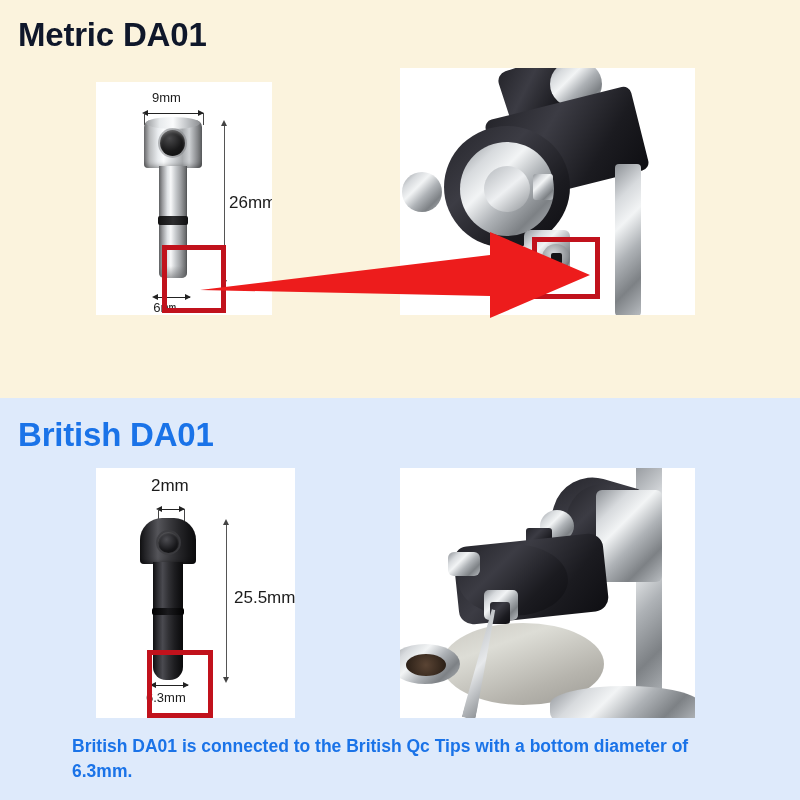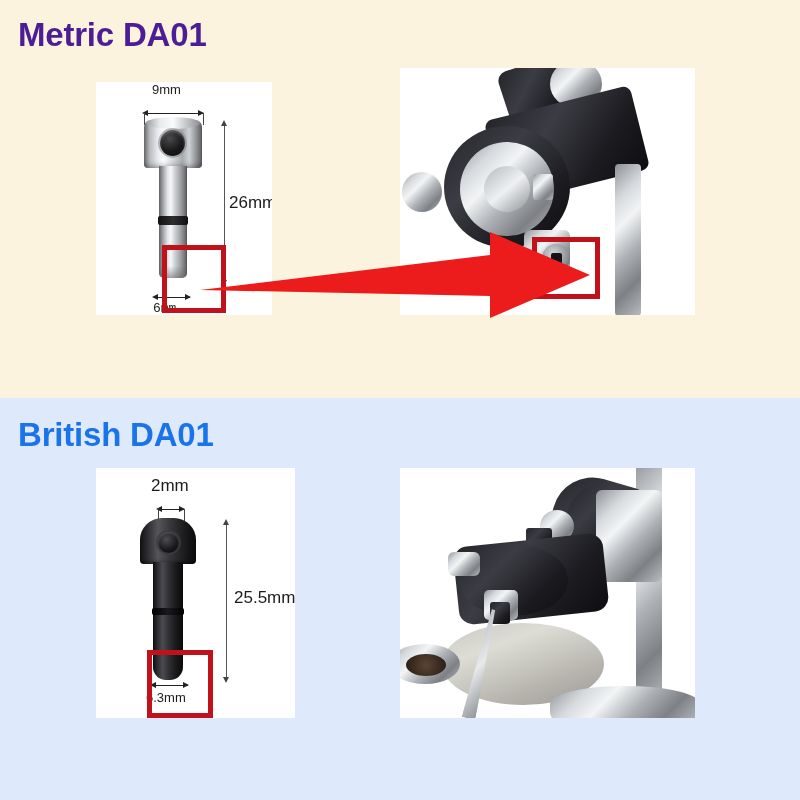--- a/index.html
+++ b/index.html
@@ -37,21 +37,21 @@
   .section-title {
     position: absolute;
     font-weight: bold;
     font-size: 33px;
     letter-spacing: -0.2px;
     white-space: nowrap;
   }
   #title-metric {
     left: 18px;
     top: 16px;
-    color: #4c1d95;
+    color: #0f172a;
   }
   #title-british {
     left: 18px;
     top: 18px;
     color: #1A73E8;
   }
   .caption {
     position: absolute;
     font-weight: bold;
     font-size: 17.5px;
@@ -243,21 +243,21 @@
 <body>
 
 <div class="page">
 
   <div class="section" id="section-metric">
 
     <div class="section-title" id="title-metric">Metric DA01</div>
 
     <div class="panel" id="panel-metric-diagram">
 
-      <div class="dim-label" style="left:56px; top:0;">9mm</div>
+      <div class="dim-label" style="left:56px; top:8px;">9mm</div>
       <div class="dim-line-h" style="left:48px; top:31px; width:60px;"></div>
       <div class="arrowhead-l" style="left:46px; top:27.5px;"></div>
       <div class="arrowhead-r" style="left:102px; top:27.5px;"></div>
       <div class="tick" style="left:48px; top:31px; height:12px;"></div>
       <div class="tick" style="left:107px; top:31px; height:12px;"></div>
 
       <div class="dim-label small" style="left:65px; top:36px;">2mm</div>
       <div class="dim-line-h" style="left:66px; top:54px; width:24px;"></div>
       <div class="arrowhead-l" style="left:64px; top:50.5px;"></div>
       <div class="arrowhead-r" style="left:85px; top:50.5px;"></div>
@@ -356,15 +356,16 @@
         <div class="metal" style="left:84px; top:122px; width:34px; height:30px; border-radius:5px;"></div>
         <div class="dark" style="left:90px; top:134px; width:20px; height:22px; border-radius:3px;"></div>
         <div class="stone" style="left:42px; top:155px; width:162px; height:82px; border-radius:50%;"></div>
         <div class="metal" style="left:-10px; top:176px; width:70px; height:40px; border-radius:50%;"></div>
         <div style="position:absolute; left:6px; top:186px; width:40px; height:22px; border-radius:50%; background:radial-gradient(circle,#5a4434,#241a12);"></div>
         <div style="position:absolute; left:74px; top:140px; width:14px; height:112px; background:linear-gradient(120deg,#b9bdc1,#e7e9eb,#8f9397); transform:rotate(13deg); clip-path:polygon(38% 0%,62% 0%,100% 100%,0% 100%);"></div>
         <div class="metal" style="left:150px; top:218px; width:150px; height:36px; border-radius:50% 50% 10px 10px;"></div>
       </div>
     </div>
 
+    <div class="caption" id="caption-british">British DA01 is connected to the British Qc Tips with a bottom diameter of 6.3mm.</div>
   </div>
 
 </div>
 
 </body></html>

